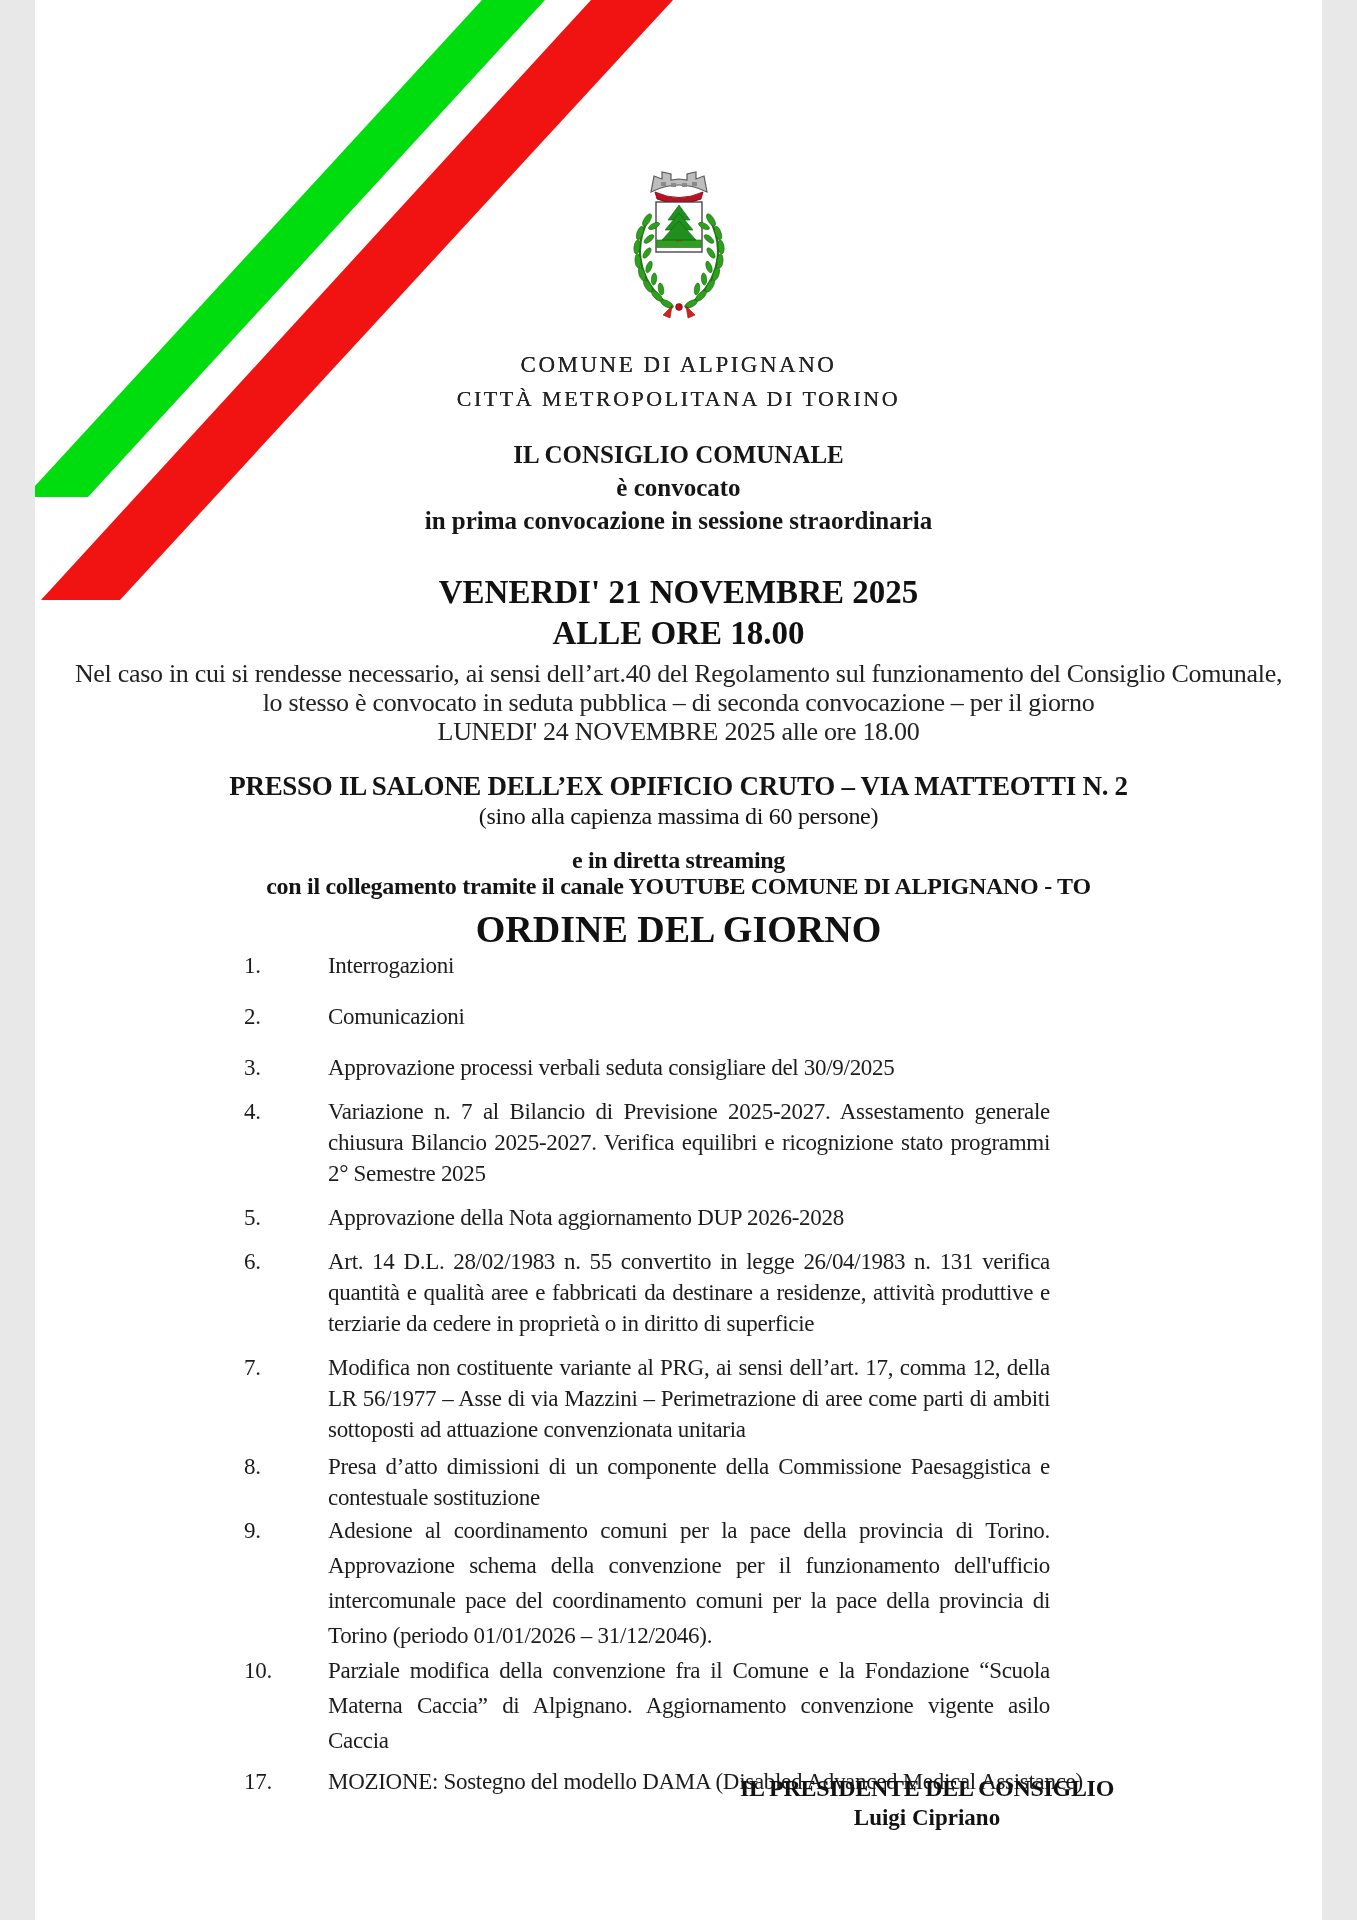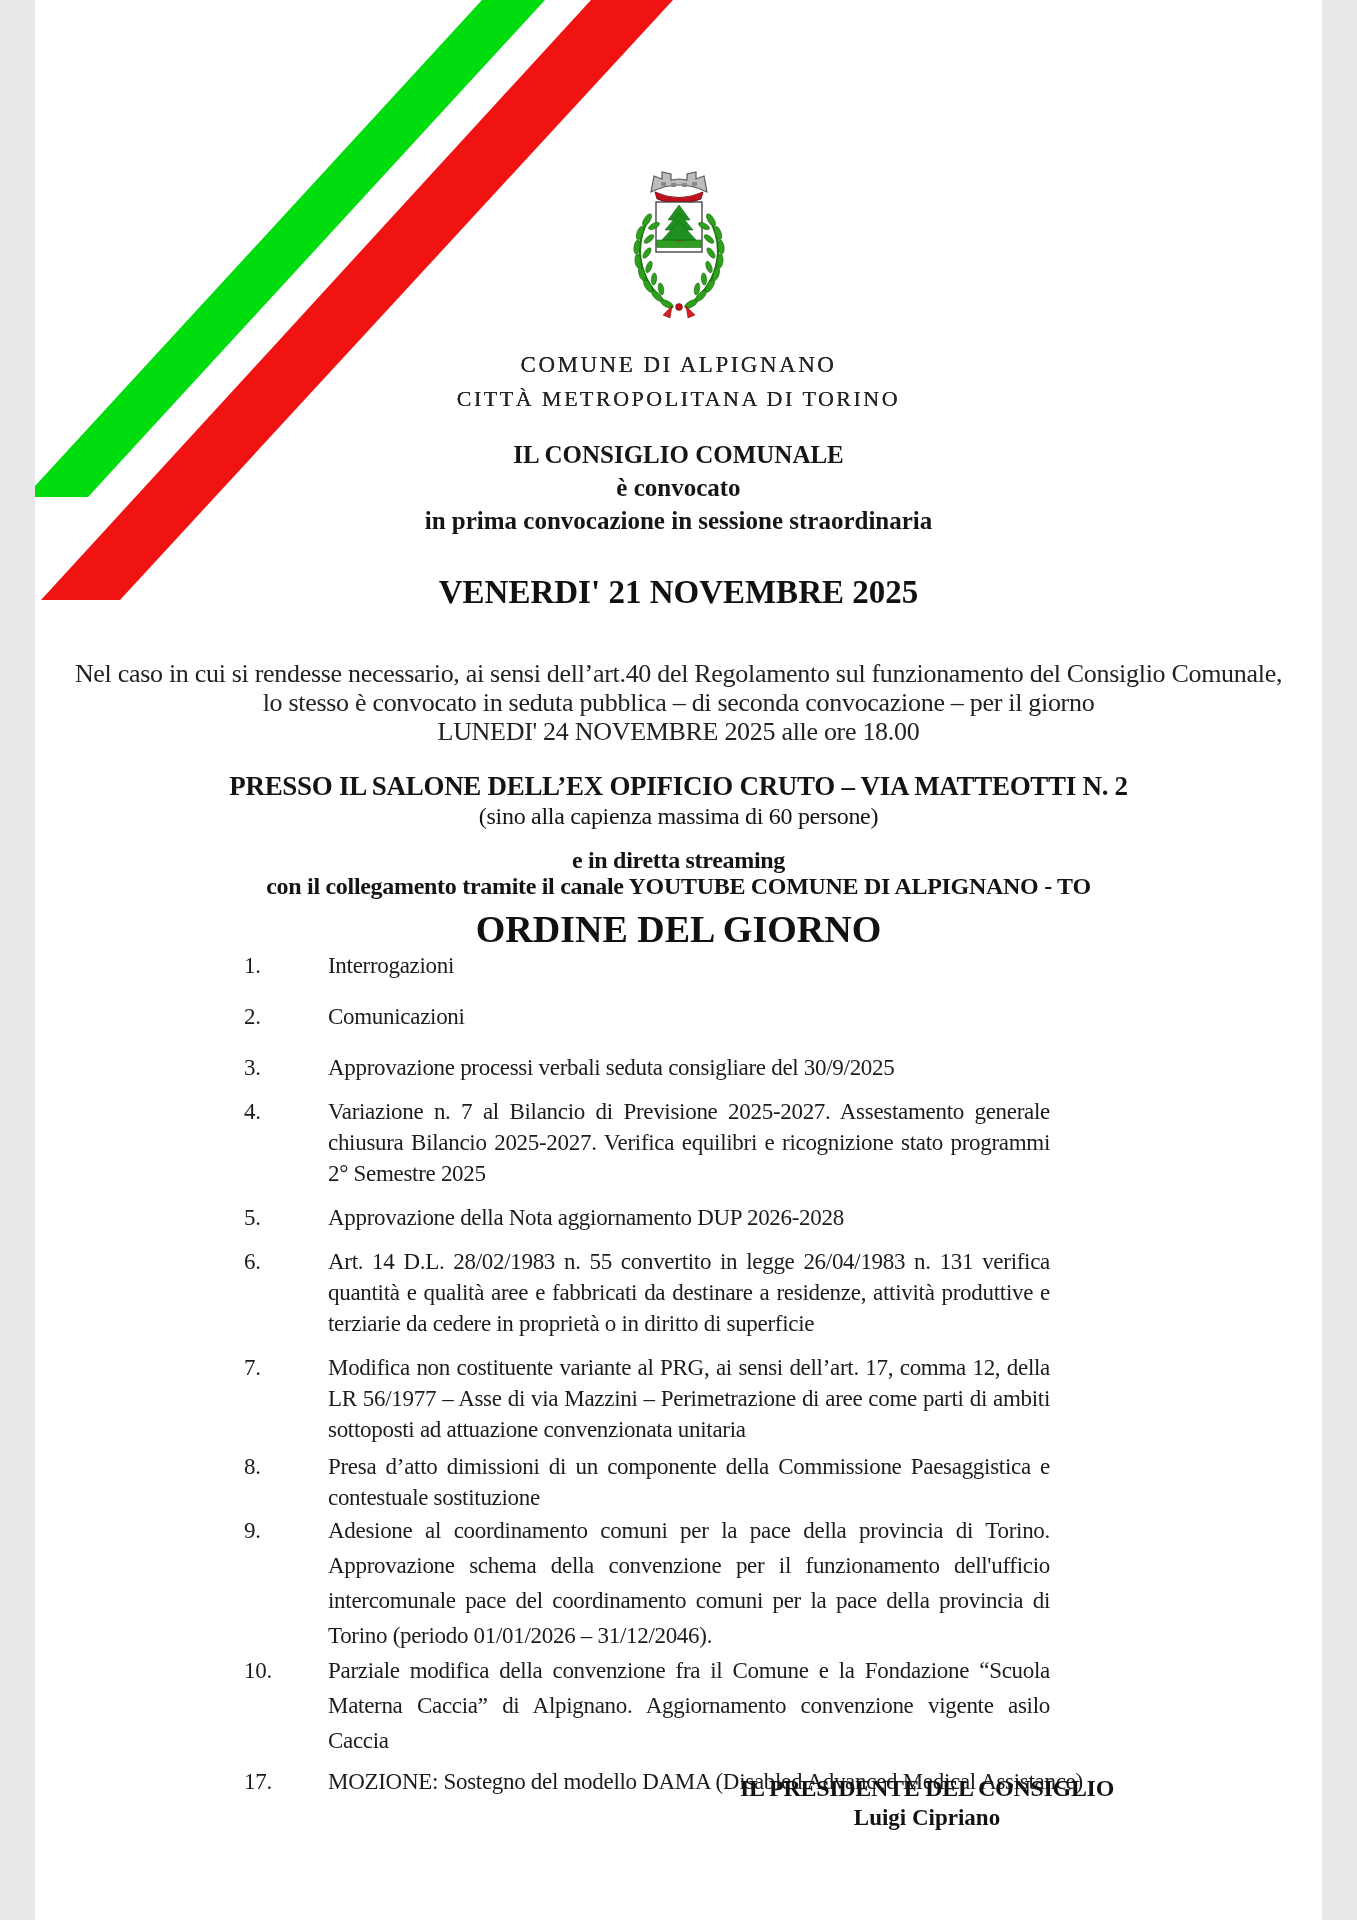--- a/index.html
+++ b/index.html
@@ -115,20 +115,21 @@
   </div>
 
   <div class="centered convocation">
     <div>IL CONSIGLIO COMUNALE</div>
     <div>è convocato</div>
     <div>in prima convocazione in sessione straordinaria</div>
   </div>
 
   <div class="centered date-block">
     <div>VENERDI' 21 NOVEMBRE 2025</div>
+    <div>ALLE ORE 18.00</div>
   </div>
 
   <div class="centered second-call">
     <div>Nel caso in cui si rendesse necessario, ai sensi dell’art.40 del Regolamento sul funzionamento del Consiglio Comunale,</div>
     <div>lo stesso è convocato in seduta pubblica – di seconda convocazione – per il giorno</div>
     <div>LUNEDI' 24 NOVEMBRE 2025 alle ore 18.00</div>
   </div>
 
   <div class="centered venue">
     <div class="v1">PRESSO IL SALONE DELL’EX OPIFICIO CRUTO – VIA MATTEOTTI N. 2</div>

